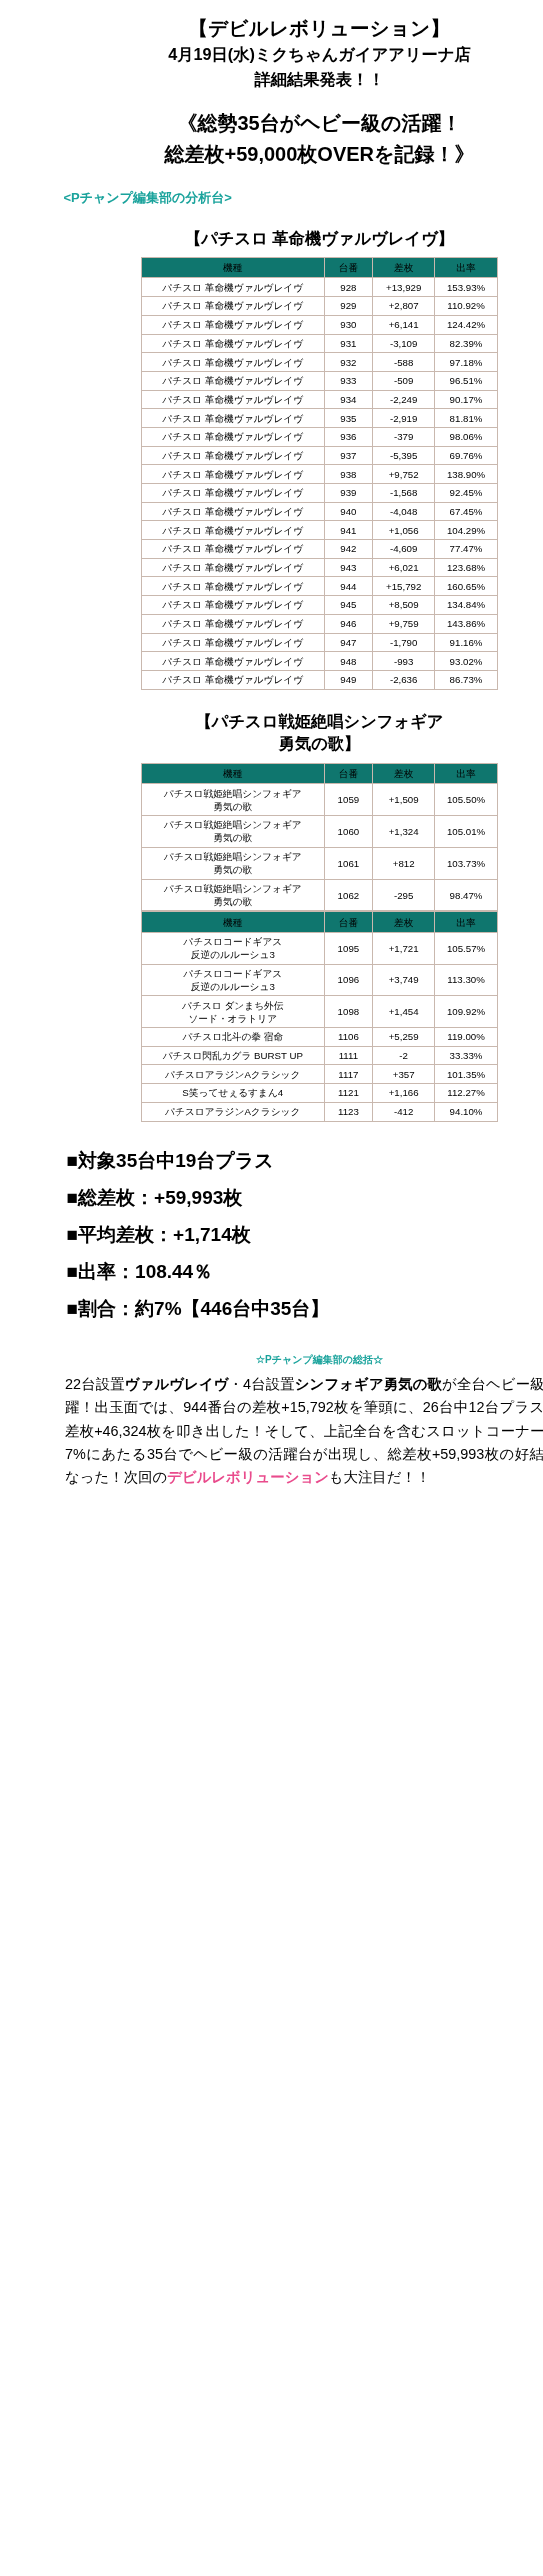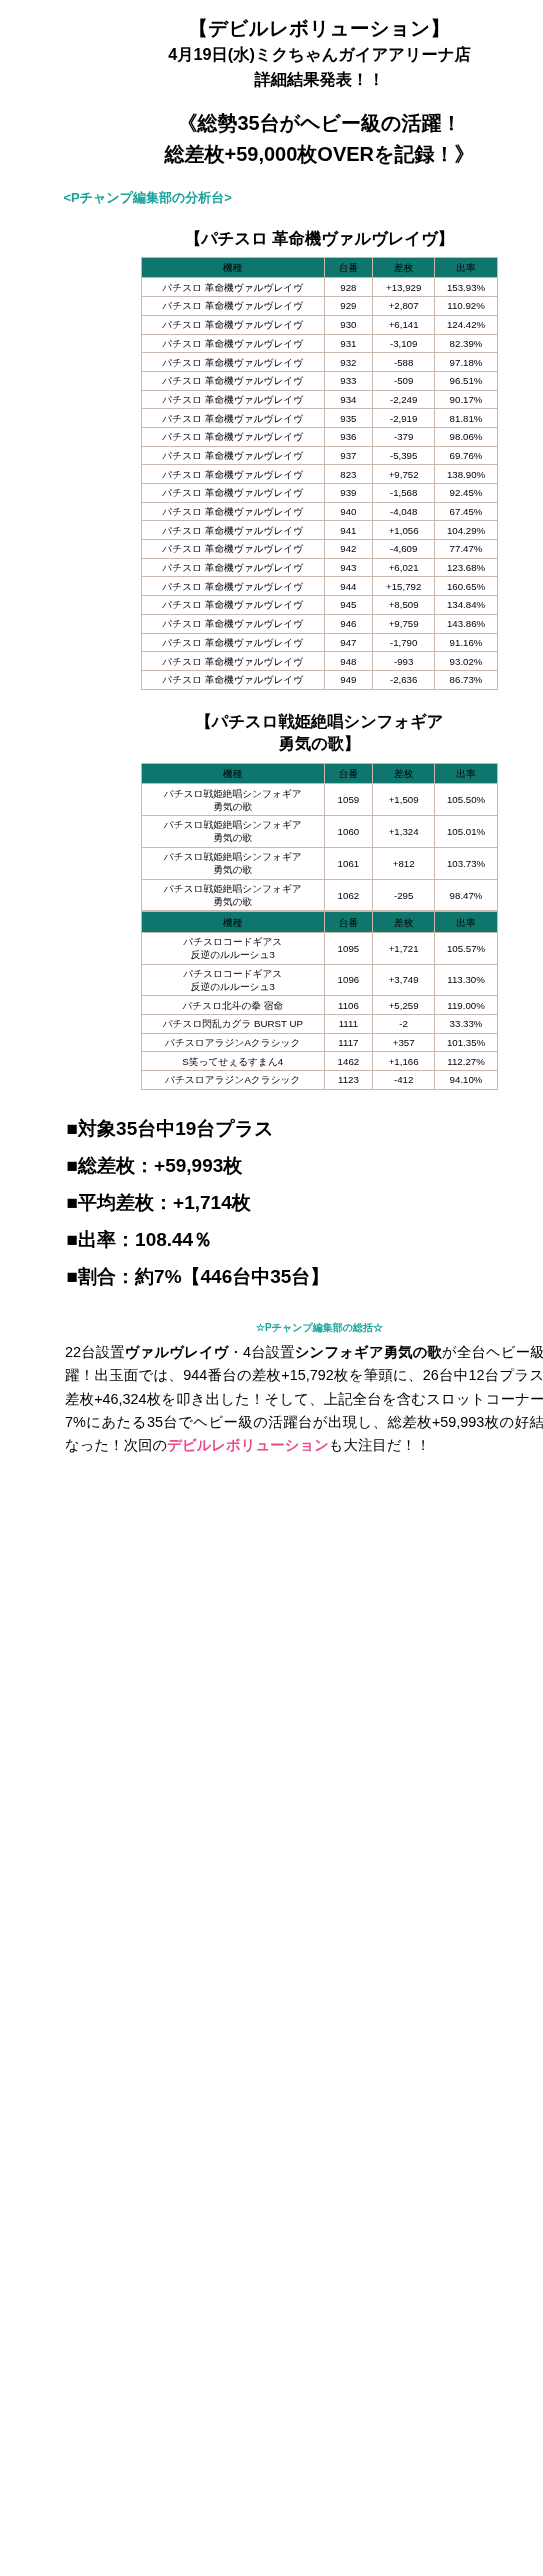--- a/index.html
+++ b/index.html
@@ -215,21 +215,21 @@
           <td>98.06%</td>
         </tr>
         <tr>
           <td class="name">パチスロ 革命機ヴァルヴレイヴ</td>
           <td>937</td>
           <td>-5,395</td>
           <td>69.76%</td>
         </tr>
         <tr>
           <td class="name">パチスロ 革命機ヴァルヴレイヴ</td>
-          <td>823</td>
+          <td>938</td>
           <td>+9,752</td>
           <td>138.90%</td>
         </tr>
         <tr>
           <td class="name">パチスロ 革命機ヴァルヴレイヴ</td>
           <td>939</td>
           <td>-1,568</td>
           <td>92.45%</td>
         </tr>
         <tr>
@@ -364,40 +364,46 @@
           <td>+1,721</td>
           <td>105.57%</td>
         </tr>
         <tr>
           <td class="name multiline-name">パチスロコードギアス<br>反逆のルルーシュ3</td>
           <td>1096</td>
           <td>+3,749</td>
           <td>113.30%</td>
         </tr>
         <tr>
+          <td class="name multiline-name">パチスロ ダンまち外伝<br>ソード・オラトリア</td>
+          <td>1098</td>
+          <td>+1,454</td>
+          <td>109.92%</td>
+        </tr>
+        <tr>
           <td class="name">パチスロ北斗の拳 宿命</td>
           <td>1106</td>
           <td>+5,259</td>
           <td>119.00%</td>
         </tr>
         <tr>
           <td class="name">パチスロ閃乱カグラ BURST UP</td>
           <td>1111</td>
           <td>-2</td>
           <td>33.33%</td>
         </tr>
         <tr>
           <td class="name">パチスロアラジンAクラシック</td>
           <td>1117</td>
           <td>+357</td>
           <td>101.35%</td>
         </tr>
         <tr>
           <td class="name">S笑ってせぇるすまん4</td>
-          <td>1462</td>
+          <td>1121</td>
           <td>+1,166</td>
           <td>112.27%</td>
         </tr>
         <tr>
           <td class="name">パチスロアラジンAクラシック</td>
           <td>1123</td>
           <td>-412</td>
           <td>94.10%</td>
         </tr>
       </tbody>

